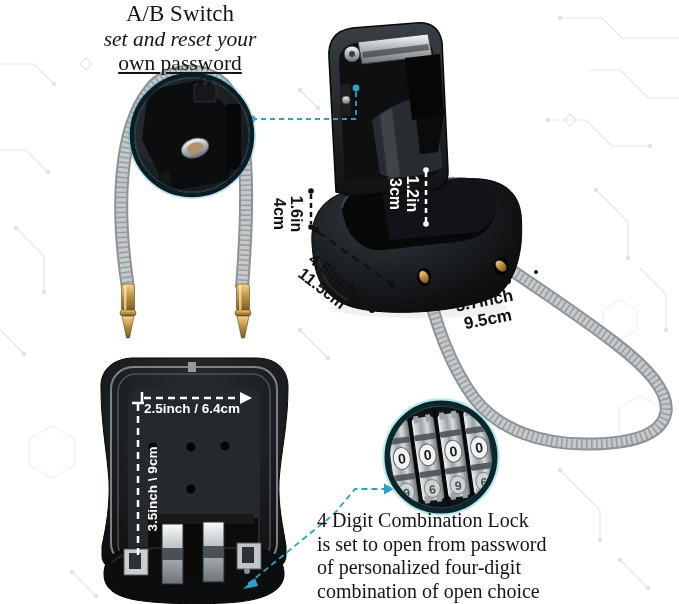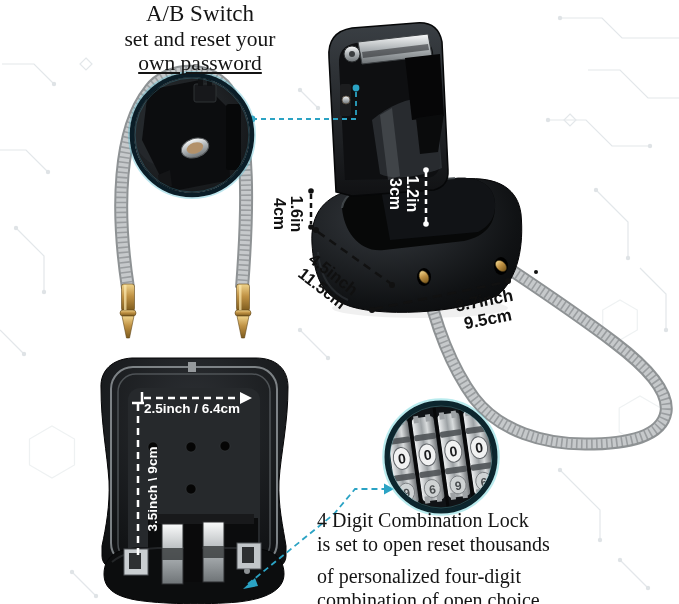--- a/index.html
+++ b/index.html
@@ -319,30 +319,30 @@
         <rect x="-27.5" y="-50" width="3" height="100" fill="#08090a"></rect>
         <rect x="-1.5" y="-50" width="3" height="100" fill="#08090a"></rect>
         <rect x="24.5" y="-50" width="3" height="100" fill="#08090a"></rect>
       </g>
     </g>
     <circle cx="441" cy="457" r="54" fill="none" stroke="#0c262e" stroke-width="5"></circle>
     <circle cx="441" cy="457" r="51" fill="none" stroke="#49b8c8" stroke-width="1" opacity="0.3"></circle>
   </g>
 </svg>
 
-<div class="callout" style="left:80px;top:1px;width:240px;text-align:center;">
+<div class="callout" style="left:60px;top:1px;width:240px;text-align:center;">
   <div style="font-size:23px;line-height:26px;">A/B Switch</div>
-  <div style="font-size:21.5px;line-height:24px;">set and reset your</div>
+  <div style="font-size:21.5px;line-height:24px;font-style:italic;">set and reset your</div>
   <div style="font-size:21.5px;line-height:24px;text-decoration:underline;">own password</div>
 </div>
 
 <div class="callout" style="left:317px;top:509px;width:340px;text-align:left;font-family:Liberation Serif, serif;">
   <div style="font-size:20px;line-height:23.5px;">4 Digit Combination Lock</div>
-  <div style="font-size:20px;line-height:23.5px;">is set to open reset thousands</div>
-  <div style="font-size:20px;line-height:23.5px;margin-top:9px;">of personalized four-digit</div>
+  <div style="font-size:20px;line-height:23.5px;">is set to open from password</div>
+  <div style="font-size:20px;line-height:23.5px;">of personalized four-digit</div>
   <div style="font-size:20px;line-height:23.5px;">combination of open choice</div>
 </div>
 
 <div class="dim" style="left:404px;top:194px;transform:translate(-50%,-50%) rotate(90deg);color:#fff;font-size:16px;line-height:17px;">
   <div>1.2in</div>
   <div>3cm</div>
 </div>
 
 <div class="dim" style="left:288px;top:214px;transform:translate(-50%,-50%) rotate(90deg);color:#101010;font-size:16px;line-height:17px;">
   <div>1.6in</div>

